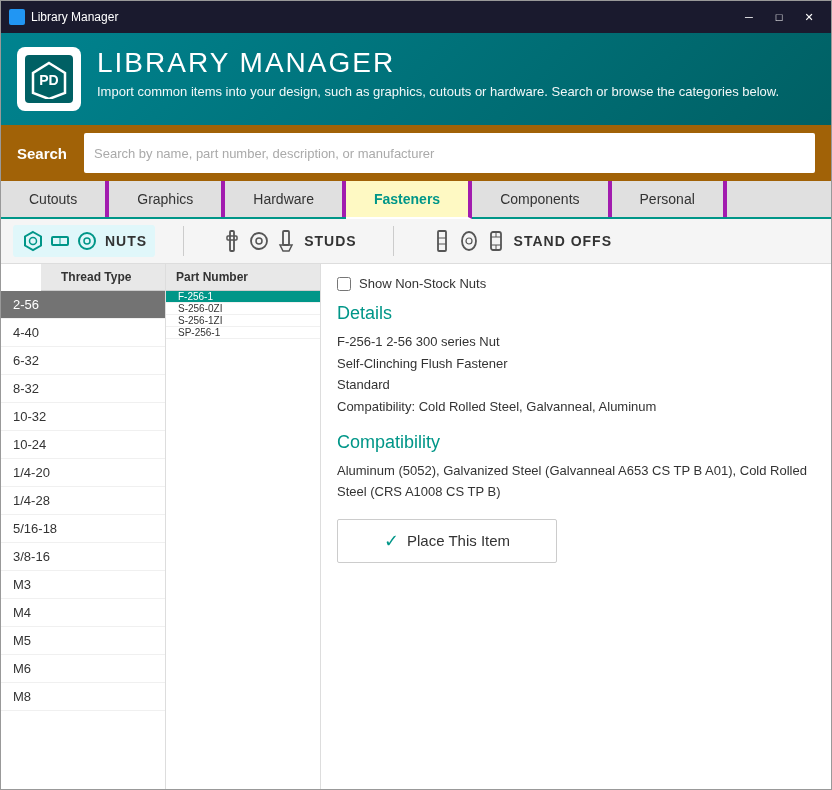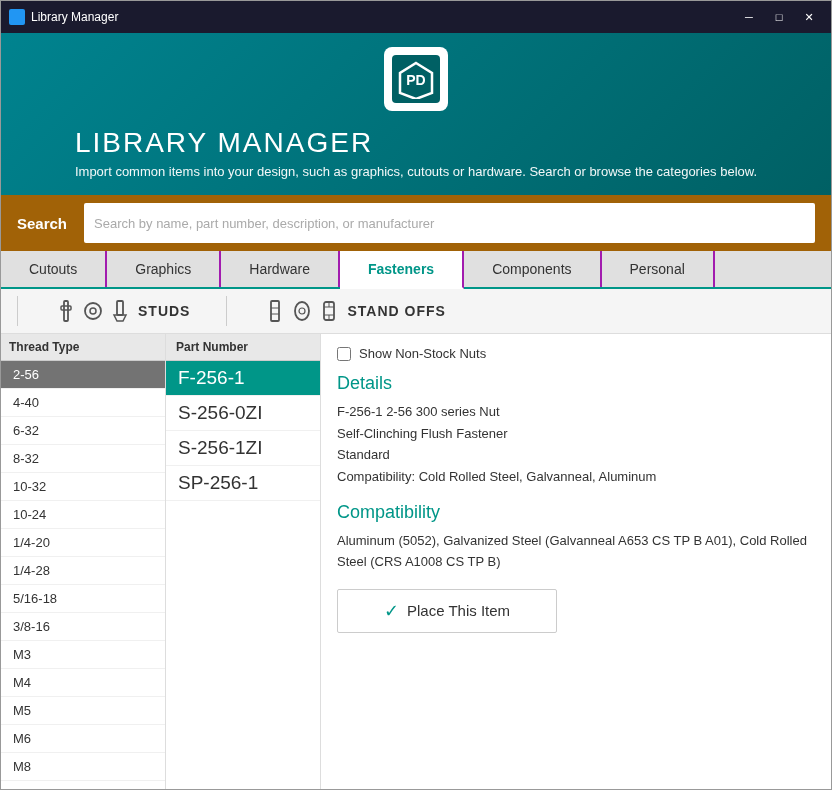--- a/index.html
+++ b/index.html
@@ -16,23 +16,22 @@
     .title-bar-controls { display: flex; gap: 2px; }
     .title-bar-btn {
       width: 28px; height: 20px; background: transparent; border: none;
       color: white; cursor: pointer; font-size: 11px; display: flex; align-items: center; justify-content: center;
     }
 
     
     .header {
       background: linear-gradient(135deg, #00838f 0%, #006064 100%);
       padding: 14px 16px 14px 16px;
-      display: flex; align-items: center; gap: 16px;
+      display: flex; align-items: flex-start; gap: 16px;
       min-height: 90px;
-      flex-direction: column;
     }
     .header-logo {
       width: 64px; height: 64px; background: white; border-radius: 8px;
       display: flex; align-items: center; justify-content: center; flex-shrink: 0;
     }
     .header-logo-inner {
       width: 48px; height: 48px; background: #006064; border-radius: 4px;
       display: flex; align-items: center; justify-content: center;
       color: white; font-weight: bold; font-size: 22px;
     }
@@ -53,24 +52,24 @@
       outline: none;
     }
     .search-input::placeholder { color: #aaa; }
 
     
     .category-tabs {
       display: flex; background: #e0e0e0; border-bottom: 2px solid #009688;
     }
     .cat-tab {
       padding: 10px 28px; font-size: 14px; cursor: pointer; border: none;
-      background: #e0e0e0; color: #333; border-right: 2px solid #a21caf;
+      background: #e0e0e0; color: #333; border-right: 4px solid #a21caf;
       transition: background 0.15s;
     }
-    .cat-tab.active { background: #ffffff; color: #009688; font-weight: 600; border-bottom: 2px solid white; margin-bottom: -2px; }
+    .cat-tab.active { background: #fef9c3; color: #009688; font-weight: 600; border-bottom: 2px solid white; margin-bottom: -2px; }
 
     
     .subcat-bar {
       display: flex; align-items: center; background: #f5f5f5;
       padding: 6px 12px; border-bottom: 1px solid #ddd; gap: 24px;
     }
     .subcat-group { display: flex; align-items: center; gap: 6px; cursor: pointer; padding: 4px 8px; border-radius: 3px; }
     .subcat-group.active { background: #e0f7fa; }
     .subcat-icons { display: flex; gap: 3px; align-items: center; }
     .subcat-icon {
@@ -81,39 +80,40 @@
     .subcat-label { font-size: 14px; font-weight: 700; color: #333; letter-spacing: 1px; }
 
     
     .main-content { display: flex; height: calc(790px - 32px - 90px - 46px - 44px - 44px); background: white; }
 
     
     .thread-list {
       width: 165px; border-right: 1px solid #ddd; overflow-y: auto; flex-shrink: 0;
     }
     .thread-list-header {
-      background: #e8e8e8; padding: 6px 8px; font-size: 12px; font-weight: 600; color: #333;
+      background: #e8e8e8; padding: 6px 20px; font-size: 12px; font-weight: 600; color: #333;
       border-bottom: 1px solid #ccc;
+      margin-left: 40px;
     }
     .thread-item {
       padding: 6px 12px; font-size: 13px; cursor: pointer; border-bottom: 1px solid #f0f0f0;
       color: #333;
     }
     .thread-item.active { background: #737373; color: white; }
 
     
     .part-list {
       width: 155px; border-right: 1px solid #ddd; overflow-y: auto; flex-shrink: 0;
     }
     .part-list-header {
       background: #e8e8e8; padding: 6px 10px; font-size: 12px; font-weight: 700; color: #333;
       border-bottom: 1px solid #ccc;
     }
     .part-item {
-      padding: 6px 12px; font-size: 19px; cursor: pointer; border-bottom: 1px solid #f0f0f0;
+      padding: 0 12px; font-size: 10px; cursor: pointer; border-bottom: 1px solid #f0f0f0;
       color: #333;
     }
     .part-item.active { background: #009688; color: white; }
 
     
     .details-panel { flex: 1; padding: 12px 16px; overflow-y: auto; }
 
     .details-checkbox-row { display: flex; align-items: center; gap: 8px; margin-bottom: 12px; }
     .details-checkbox { width: 14px; height: 14px; cursor: pointer; }
     .details-checkbox-label { font-size: 13px; color: #333; }
@@ -181,20 +181,46 @@
   <button class="cat-tab">Cutouts</button>
   <button class="cat-tab">Graphics</button>
   <button class="cat-tab">Hardware</button>
   <button class="cat-tab active">Fasteners</button>
   <button class="cat-tab">Components</button>
   <button class="cat-tab">Personal</button>
 </div>
 
 <div class="subcat-bar">
 
+  <div class="subcat-group active">
+    <div class="subcat-icons">
+
+      <span class="subcat-icon active-icon">
+        <svg width="22" height="22" viewBox="0 0 22 22">
+          <polygon points="11,2 19,6.5 19,15.5 11,20 3,15.5 3,6.5" fill="none" stroke="#009688" stroke-width="2"></polygon>
+          <circle cx="11" cy="11" r="3.5" fill="none" stroke="#009688" stroke-width="1.5"></circle>
+        </svg>
+      </span>
+
+      <span class="subcat-icon active-icon">
+        <svg width="22" height="22" viewBox="0 0 22 22">
+          <rect x="3" y="7" width="16" height="8" rx="1" fill="none" stroke="#009688" stroke-width="2"></rect>
+          <line x1="11" y1="7" x2="11" y2="15" stroke="#009688" stroke-width="1"></line>
+        </svg>
+      </span>
+
+      <span class="subcat-icon active-icon">
+        <svg width="22" height="22" viewBox="0 0 22 22">
+          <ellipse cx="11" cy="11" rx="8" ry="8" fill="none" stroke="#009688" stroke-width="2"></ellipse>
+          <circle cx="11" cy="11" r="3" fill="none" stroke="#009688" stroke-width="1.5"></circle>
+        </svg>
+      </span>
+    </div>
+    <span class="subcat-label">NUTS</span>
+  </div>
 
   <div class="subcat-divider"></div>
 
   <div class="subcat-group">
     <div class="subcat-icons">
       <span class="subcat-icon">
         <svg width="18" height="22" viewBox="0 0 18 22">
           <rect x="7" y="1" width="4" height="20" rx="1" fill="none" stroke="#555" stroke-width="1.8"></rect>
           <rect x="4" y="6" width="10" height="4" rx="1" fill="none" stroke="#555" stroke-width="1.5"></rect>
         </svg>

